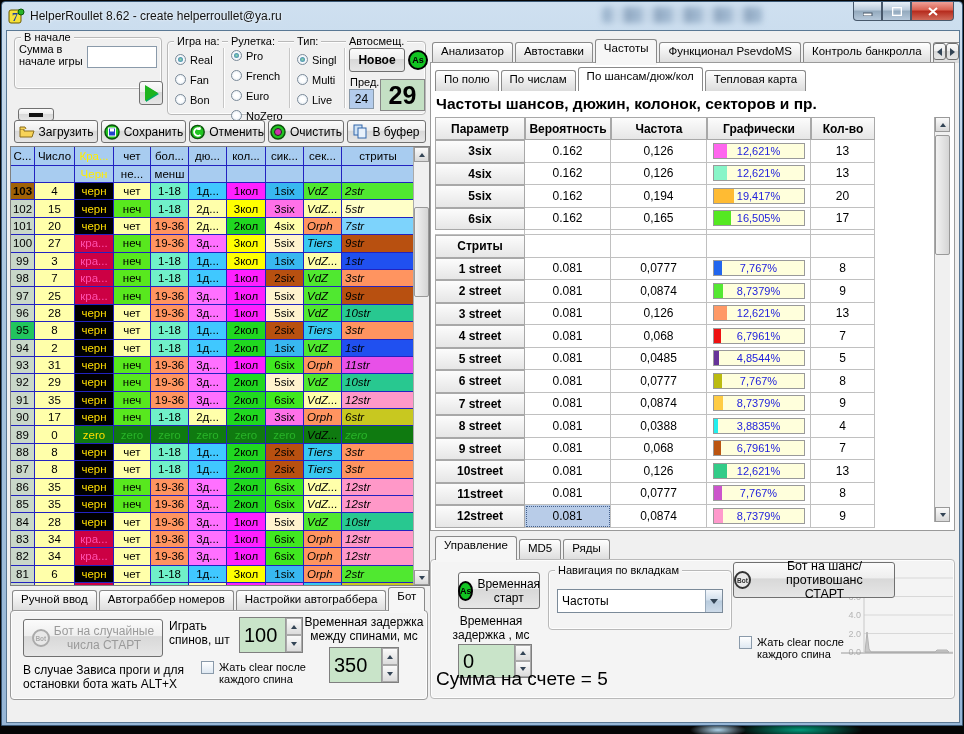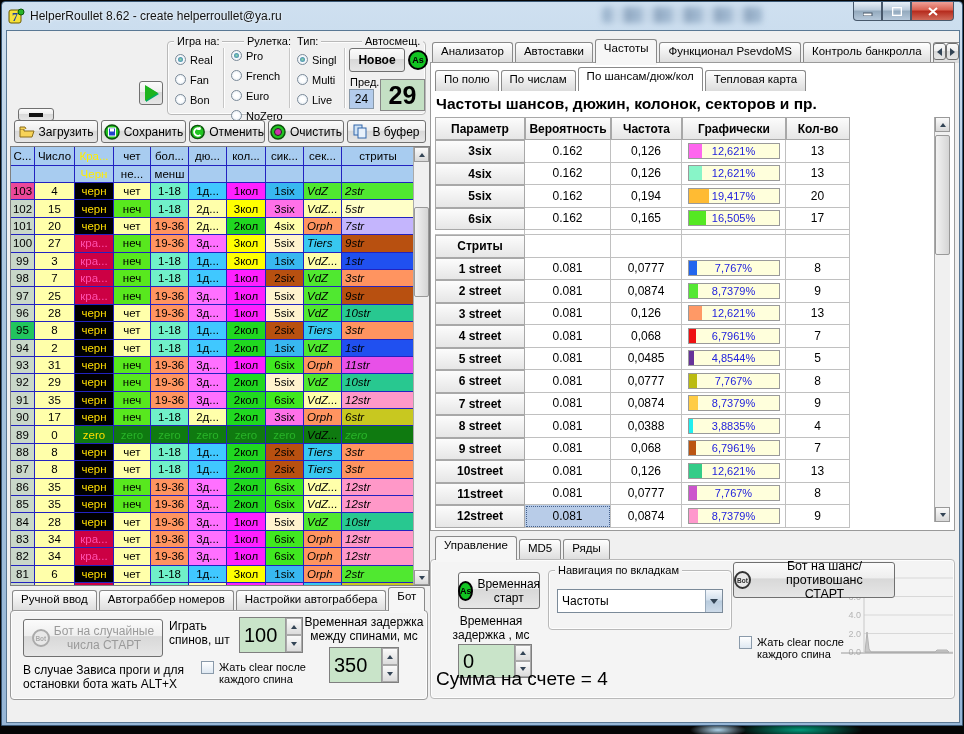--- a/index.html
+++ b/index.html
@@ -62,21 +62,21 @@
   .c0{width:24px;} .c1{width:40px;} .c2{width:39px;} .c3{width:37px;} .c4{width:38px;} .c5{width:38px;} .c6{width:39px;} .c7{width:38px;} .c8{width:38px;} .c9{width:73px;}
   .hscroll{position:absolute;right:0;top:0;bottom:0;width:16px;background:#f0f0f0;border-left:1px solid #aaa;}
   .sbtn{position:absolute;left:0;width:15px;height:15px;background:linear-gradient(#fafafa,#d8d8d8);border:1px solid #999;display:flex;align-items:center;justify-content:center;}
   .sthumb{position:absolute;left:0;width:15px;background:linear-gradient(90deg,#f2f2f2,#d5d5d5);border:1px solid #999;border-radius:2px;}
 
   
   .groupbox{position:absolute;border:1px solid #9a9a9a;background:#fff;}
   .bigtitle{position:absolute;font-weight:bold;font-size:15.5px;}
   .frow{display:flex;}
   .fcell{border-right:1px solid #c0c0c0;border-bottom:1px solid #c0c0c0;background:#fff;display:flex;align-items:center;justify-content:center;font-size:12px;flex:0 0 auto;overflow:hidden;}
-  .fc0{width:90px;} .fc1{width:86px;} .fc2{width:71px;} .fc3{width:104px;} .fc4{width:64px;}
+  .fc0{width:90px;} .fc1{width:86px;} .fc2{width:96px;} .fc3{width:104px;} .fc4{width:64px;}
   .fcell.hdr,.fcell.param{background:linear-gradient(#fcfcfc,#e6e6e6);font-weight:bold;border:1px solid #a8a8a8;margin:-0px;}
   .fcell.sel{background:#b8cce8;outline:1px dotted #44608c;outline-offset:-2px;}
   .track{position:relative;width:92px;height:16px;background:#ffffdc;border:1px solid #9a9a9a;}
   .fill{position:absolute;left:0;top:0;bottom:0;}
   .tlabel{position:absolute;left:0;right:0;top:1px;text-align:center;color:#2222dd;font-size:11px;}
 
   
   .chart{position:absolute;}
   .chart text{font-size:9px;fill:#b4b4b4;}
 
@@ -120,20 +120,25 @@
       <div class="winbtn close">
           <svg width="10" height="9" viewBox="0 0 10 9">
             <path d="M1 1 L9 8 M9 1 L1 8" stroke="#fff" stroke-width="2"></path>
           </svg>
         </div>
     </div>
   </div>
 
   <div class="client">
 
+    <div class="fieldset" style="left:7px;top:6px;width:148px;height:52px;">
+      <span class="legend">В начале</span>
+      <div style="position:absolute;left:4px;top:5px;width:66px;">Сумма в начале игры</div>
+      <input style="position: absolute; left: 72px; top: 8px; width: 70px; height: 22px; border: 1px solid rgb(138, 154, 170);" value="">
+    </div>
 
     <div class="btn" style="left:132px;top:50px;width:24px;height:24px;">
         <span class="play-tri"></span>
       </div>
     <div class="btn" style="left:11px;top:77px;width:36px;height:13px;">
         <span style="display:block;width:14px;height:4px;background:#111;"></span>
       </div>
 
     <div class="fieldset" style="left:160px;top:10px;width:259px;height:74px;">
       <span class="legend" style="left:6px;">Игра на:</span>
@@ -145,21 +150,21 @@
           <div class="radio-row">
             <span class="radio"></span>
             <span>Fan</span>
           </div>
           <div class="radio-row">
             <span class="radio"></span>
             <span>Bon</span>
           </div>
         </div>
       <div class="vline" style="left:55px;"></div>
-      <span class="legend" style="left:76px;">Рулетка:</span>
+      <span class="legend" style="left:60px;">Рулетка:</span>
       <div style="position:absolute;left:58px;top:2px;" class="tight">
           <div class="radio-row">
             <span class="radio on"></span>
             <span>Pro</span>
           </div>
           <div class="radio-row">
             <span class="radio"></span>
             <span>French</span>
           </div>
           <div class="radio-row">
@@ -181,21 +186,21 @@
           <div class="radio-row">
             <span class="radio"></span>
             <span>Multi</span>
           </div>
           <div class="radio-row">
             <span class="radio"></span>
             <span>Live</span>
           </div>
         </div>
       <div class="vline" style="left:176px;"></div>
-      <span class="legend" style="left:194px;">Автосмещ.</span>
+      <span class="legend" style="left:178px;">Автосмещ.</span>
       <div class="btn" style="left:181px;top:6px;width:56px;height:24px;font-weight:bold;">
         <span>Новое</span>
       </div>
       <div class="icon-circle as-icon" style="position:absolute;left:240px;top:8px;">As</div>
       <div style="position:absolute;left:182px;top:34px;">Пред.</div>
       <div style="position:absolute;left:181px;top:47px;width:25px;height:20px;background:#b4ccec;border:1px solid #8898a8;display:flex;align-items:center;justify-content:center;font-size:12px;">24</div>
       <div style="position:absolute;left:212px;top:37px;width:45px;height:32px;background:#c4e0c4;border:1px solid #888;display:flex;align-items:center;justify-content:center;font-size:25px;font-weight:bold;">29</div>
     </div>
 
     <div class="btn" style="left:7px;top:89px;width:84px;height:23px;">
@@ -256,21 +261,21 @@
             <div class="hcell c2" style="color: rgb(255, 238, 0);">Черн</div>
             <div class="hcell c3">не...</div>
             <div class="hcell c4">менш</div>
             <div class="hcell c5"></div>
             <div class="hcell c6"></div>
             <div class="hcell c7"></div>
             <div class="hcell c8"></div>
             <div class="hcell c9"></div>
           </div>
           <div class="hrow ">
-            <div class="hcell c0" style="background: #ec4899; color: rgb(0, 0, 0);">103</div>
+            <div class="hcell c0" style="background: #a16207; color: rgb(0, 0, 0); font-weight: bold;">103</div>
             <div class="hcell c1" style="background: rgb(255, 255, 170); color: rgb(0, 0, 0);">4</div>
             <div class="hcell c2" style="background: rgb(0, 0, 0); color: rgb(255, 221, 0);">черн</div>
             <div class="hcell c3" style="background: rgb(255, 255, 170); color: rgb(0, 0, 0);">чет</div>
             <div class="hcell c4" style="background: rgb(112, 240, 200); color: rgb(0, 0, 0);">1-18</div>
             <div class="hcell c5" style="background: rgb(64, 200, 255); color: rgb(0, 0, 0);">1д...</div>
             <div class="hcell c6" style="background: rgb(255, 32, 255); color: rgb(0, 0, 0);">1кол</div>
             <div class="hcell c7" style="background: rgb(56, 184, 240); color: rgb(0, 0, 0);">1six</div>
             <div class="hcell c8 la" style="background: rgb(80, 232, 48); color: rgb(0, 0, 0);">VdZ</div>
             <div class="hcell c9 la" style="background: rgb(80, 232, 48); color: rgb(0, 0, 0);">2str</div>
           </div>
@@ -289,21 +294,21 @@
           <div class="hrow ">
             <div class="hcell c0" style="background: rgb(201, 215, 201); color: rgb(0, 0, 0);">101</div>
             <div class="hcell c1" style="background: rgb(255, 255, 170); color: rgb(0, 0, 0);">20</div>
             <div class="hcell c2" style="background: rgb(0, 0, 0); color: rgb(255, 221, 0);">черн</div>
             <div class="hcell c3" style="background: rgb(255, 255, 170); color: rgb(0, 0, 0);">чет</div>
             <div class="hcell c4" style="background: rgb(255, 148, 96); color: rgb(0, 0, 0);">19-36</div>
             <div class="hcell c5" style="background: rgb(255, 255, 170); color: rgb(0, 0, 0);">2д...</div>
             <div class="hcell c6" style="background: rgb(32, 216, 32); color: rgb(0, 0, 0);">2кол</div>
             <div class="hcell c7" style="background: rgb(255, 255, 170); color: rgb(0, 0, 0);">4six</div>
             <div class="hcell c8 la" style="background: rgb(255, 148, 96); color: rgb(0, 0, 0);">Orph</div>
-            <div class="hcell c9 la" style="background: #c4b5fd; color: rgb(0, 0, 0);">7str</div>
+            <div class="hcell c9 la" style="background: #7dd3fc; color: rgb(0, 0, 0);">7str</div>
           </div>
           <div class="hrow ">
             <div class="hcell c0" style="background: rgb(201, 215, 201); color: rgb(0, 0, 0);">100</div>
             <div class="hcell c1" style="background: rgb(255, 255, 170); color: rgb(0, 0, 0);">27</div>
             <div class="hcell c2" style="background: rgb(204, 0, 68); color: rgb(255, 80, 176);">кра...</div>
             <div class="hcell c3" style="background: rgb(88, 232, 30); color: rgb(0, 0, 0);">неч</div>
             <div class="hcell c4" style="background: rgb(255, 148, 96); color: rgb(0, 0, 0);">19-36</div>
             <div class="hcell c5" style="background: rgb(255, 112, 255); color: rgb(0, 0, 0);">3д...</div>
             <div class="hcell c6" style="background: rgb(255, 255, 0); color: rgb(0, 0, 0);">3кол</div>
             <div class="hcell c7" style="background: rgb(255, 244, 205); color: rgb(0, 0, 0);">5six</div>
@@ -912,18 +917,18 @@
       <div class="btn" style="left:302px;top:2px;width:162px;height:36px;z-index:4;">
         <span class="icon-circle bot-icon">Bot</span>
         <span class="ml" style="text-align:center;font-size:12.5px;">Бот на шанс/противошанс
 СТАРТ</span>
       </div>
       <div class="chk-row" style="left:308px;top:76px;width:140px;">
         <span class="checkbox"></span>
         <span>Жать clear после каждого спина</span>
       </div>
 
-      <div style="position:absolute;left:5px;top:108px;font-size:19px;">Сумма на счете = 4</div>
+      <div style="position:absolute;left:5px;top:108px;font-size:19px;">Сумма на счете = 5</div>
     </div>
 
   </div>
 </div>
 <div class="bottomstrip"></div>
 
 </body></html>

